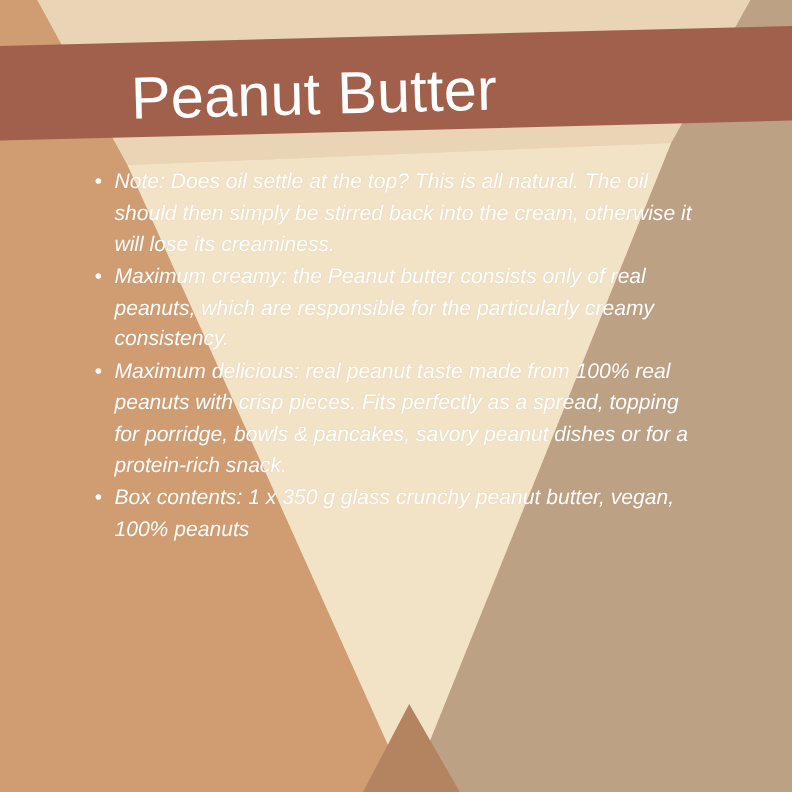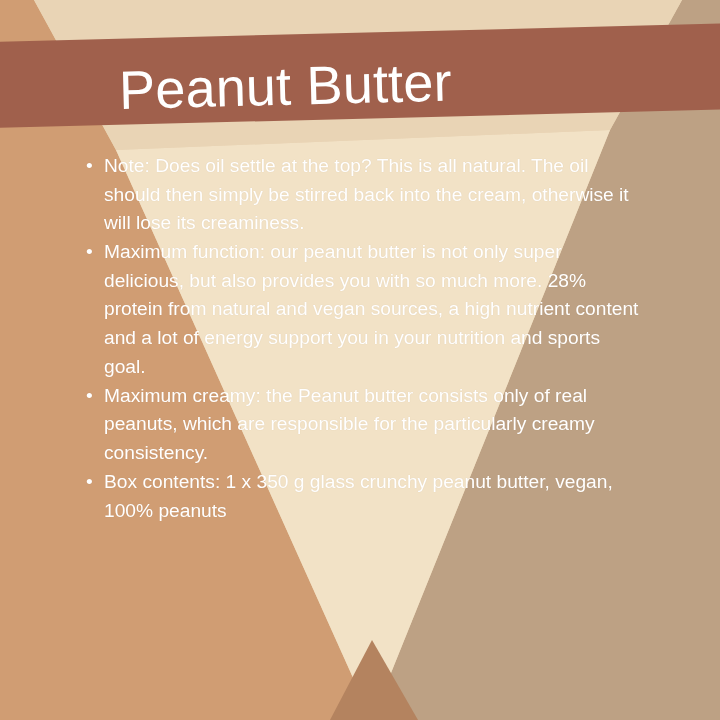--- a/index.html
+++ b/index.html
@@ -69,20 +69,21 @@
     font-size: 19.2px;
     line-height: 28.6px;
     font-weight: 400;
   }
 
   #bullets li {
     position: relative;
     padding-left: 18px;
     margin: 0 0 0.5px 0;
     text-shadow: 0 0 1px rgba(120, 80, 50, 0.16);
+    font-style: italic;
   }
 
   #bullets li::before {
     content: "\2022";
     position: absolute;
     left: 0;
     top: 0;
     font-size: 19.2px;
     line-height: 28.6px;
     color: #ffffff;
@@ -106,18 +107,18 @@
     <polygon points="372,640 418,720 330,720" fill="#b4835f"></polygon>
 
     <polygon points="34,0 682,0 610,130 116,150" fill="#e9d4b5"></polygon>
   </svg>
 
   <div id="banner"></div>
   <div id="banner-title">Peanut Butter</div>
 
   <ul id="bullets">
     <li>Note: Does oil settle at the top? This is all natural. The oil should then simply be stirred back into the cream, otherwise it will lose its creaminess.</li>
-    <li>Maximum function: our peanut butter is not only super delicious, but also provides you with so much more. 28% protein from natural and vegan sources, a high nutrient content and a lot of energy support you in your nutrition and sports goal.</li>
     <li>Maximum creamy: the Peanut butter consists only of real peanuts, which are responsible for the particularly creamy consistency.</li>
+    <li>Maximum delicious: real peanut taste made from 100% real peanuts with crisp pieces. Fits perfectly as a spread, topping for porridge, bowls &amp; pancakes, savory peanut dishes or for a protein-rich snack.</li>
     <li>Box contents: 1 x 350 g glass crunchy peanut butter, vegan, 100% peanuts</li>
   </ul>
 
 </div>
 
 </body></html>

